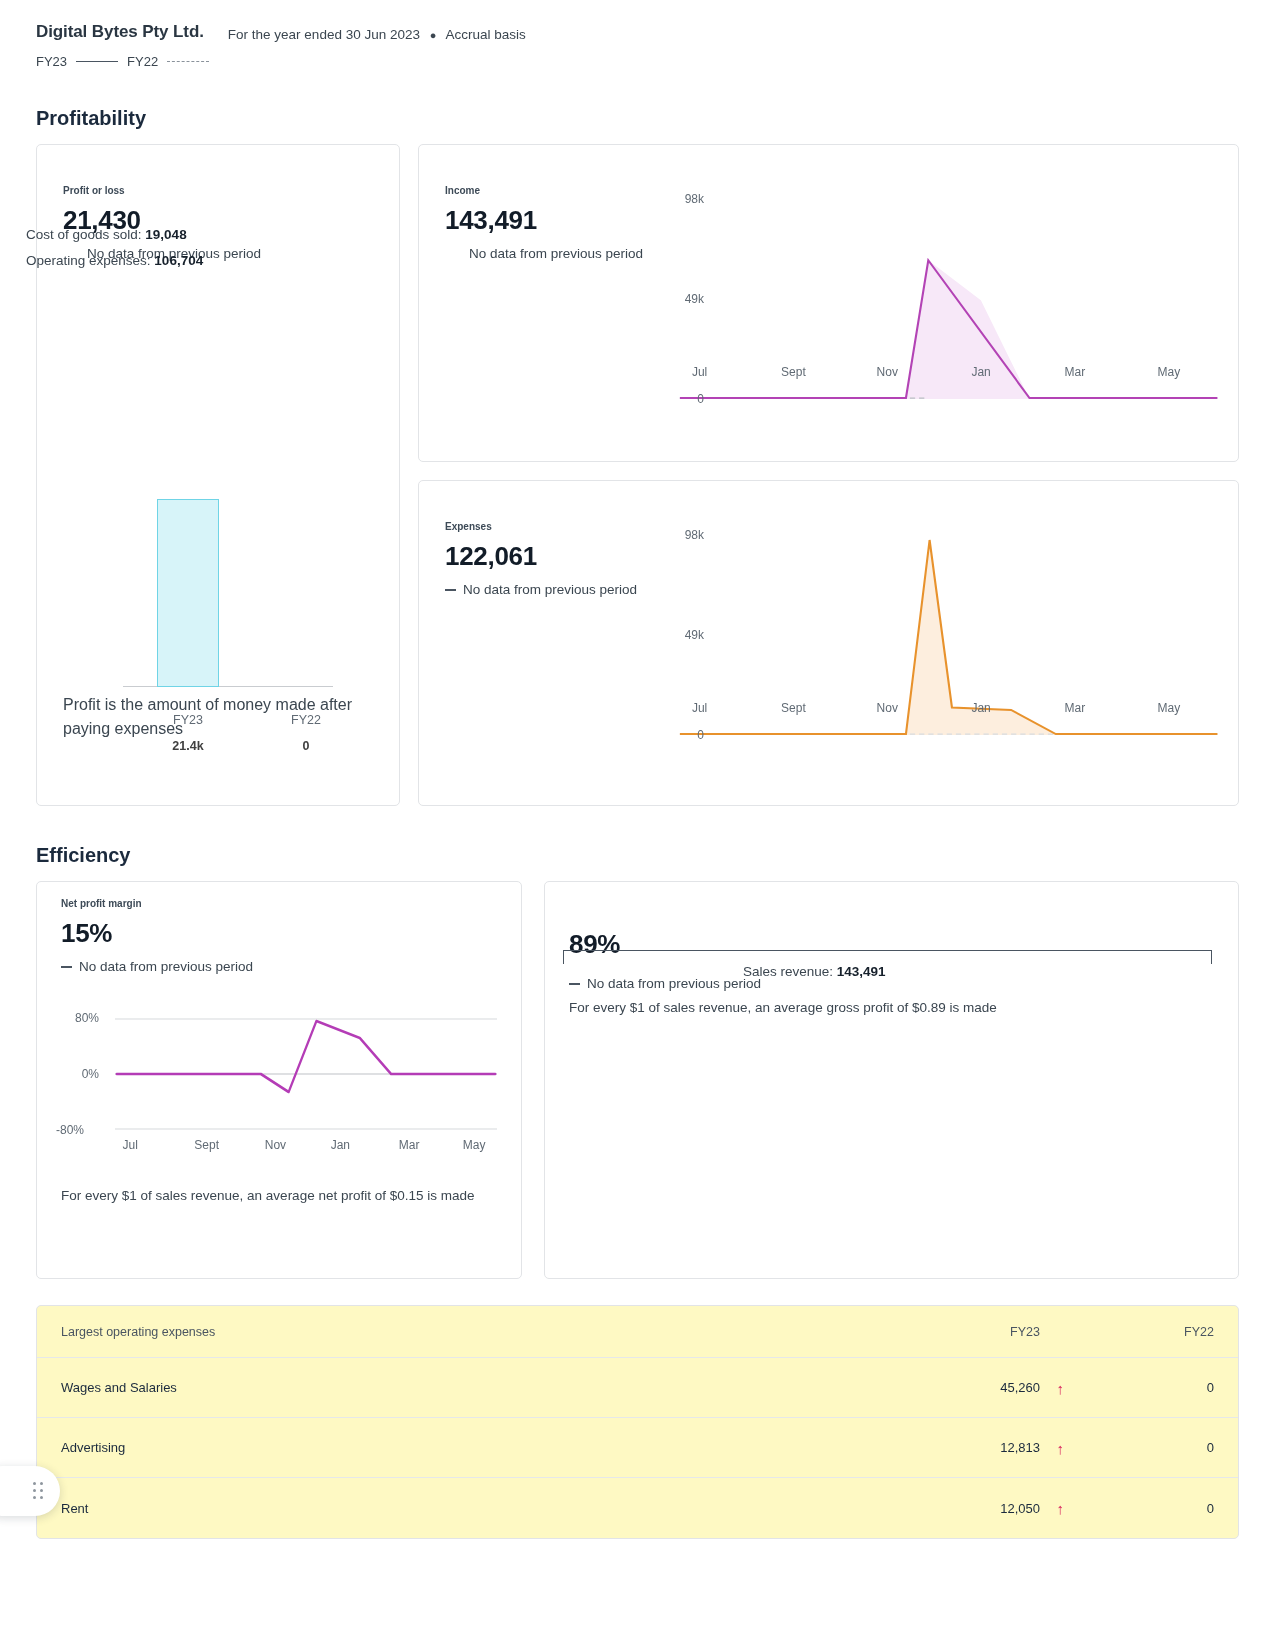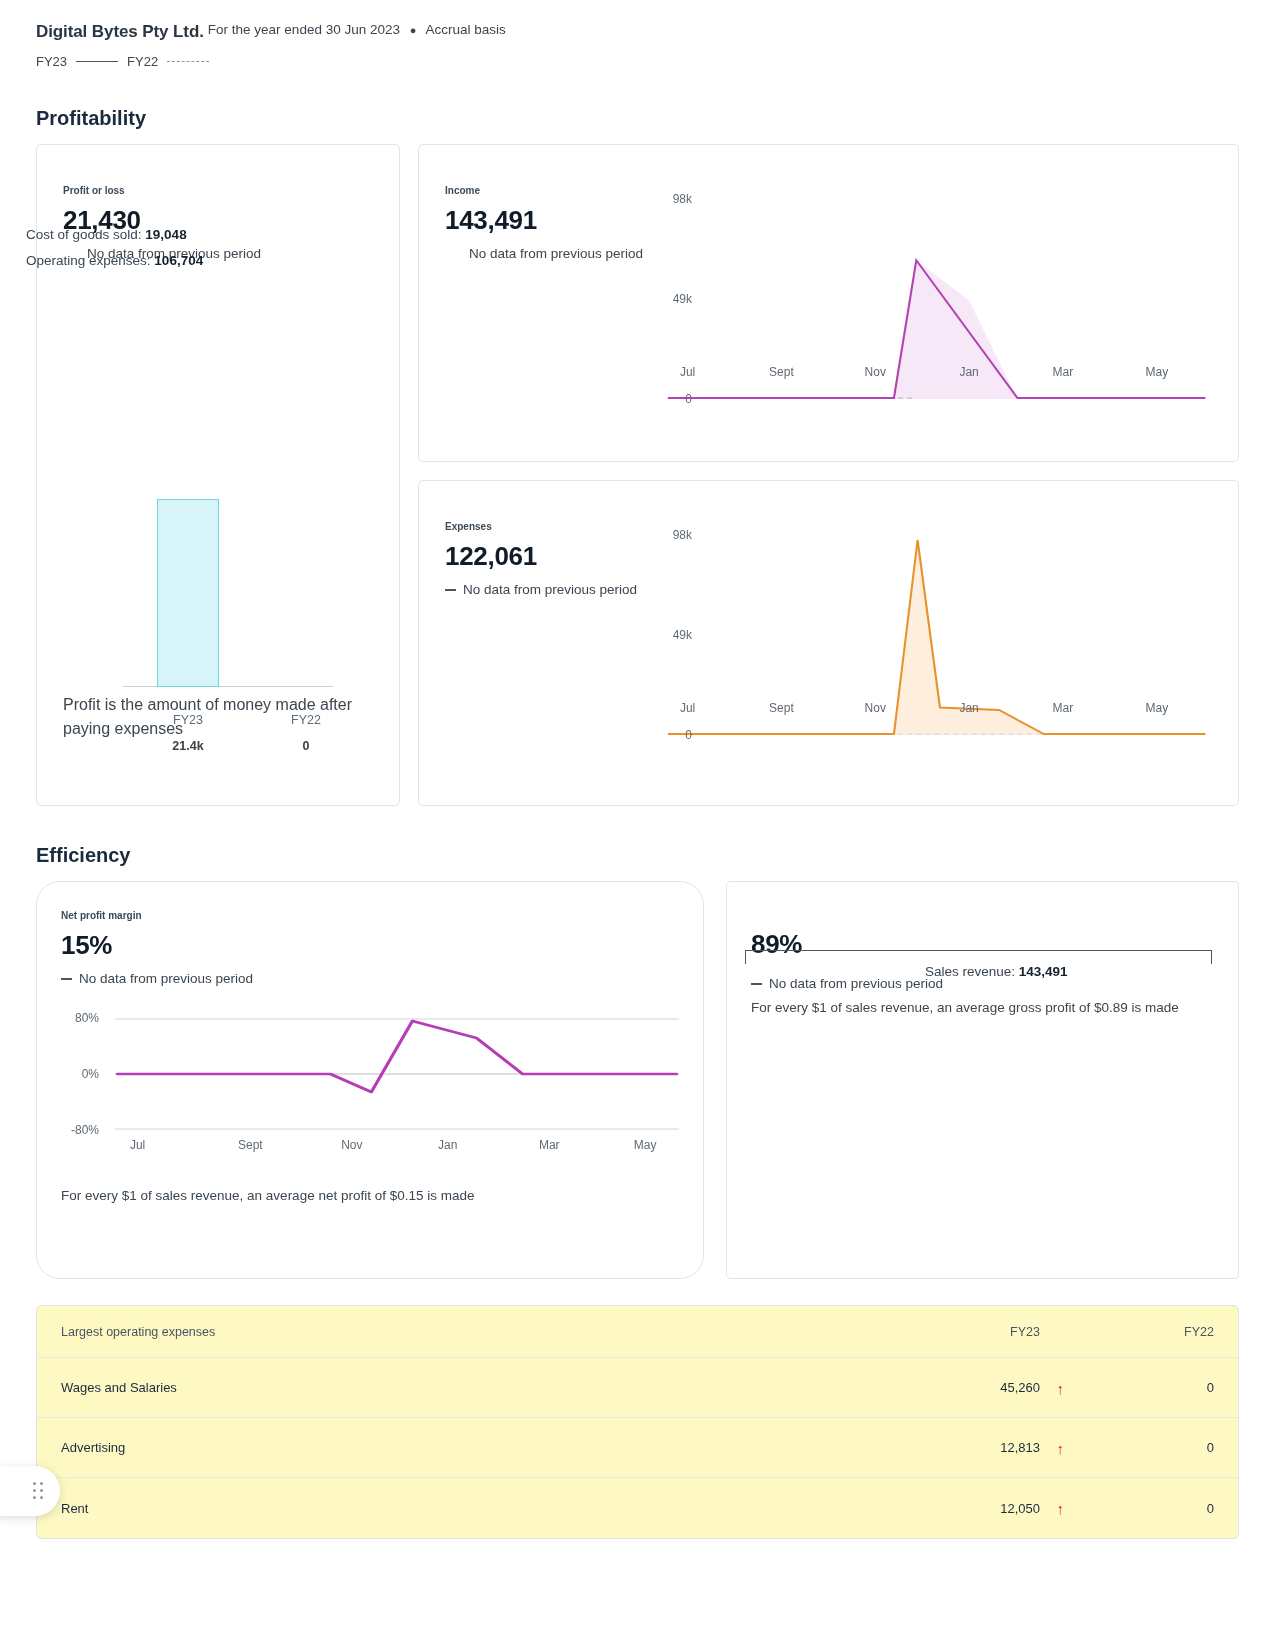--- a/index.html
+++ b/index.html
@@ -8,21 +8,21 @@
     width:1275px; height:1650px;
     background:#ffffff;
     font-family:"Liberation Sans", sans-serif;
     color:#1b2a3d;
     position:relative;
     overflow:hidden;
   }
   .page { padding:0 36px; position:relative; }
 
   
-  .hdr { display:flex; align-items:flex-start; gap:4px; padding-top:22px; }
+  .hdr { display:flex; align-items:flex-end; gap:24px; padding-top:22px; }
   .hdr-company { font-size:17px; font-weight:bold; color:#2a3642; letter-spacing:-0.1px; }
   .hdr-meta { font-size:13.5px; color:#3b4650; }
   .hdr-dot { display:inline-block; margin:0 6px; font-size:11px; vertical-align:middle; }
 
   .legend { display:flex; align-items:center; gap:9px; margin-top:12px; font-size:13px; color:#3b4650; }
   .legend .ln-solid { display:inline-block; width:42px; height:0; border-top:1.6px solid #4a5561; }
   .legend .ln-dash  { display:inline-block; width:42px; height:0; border-top:1.6px dashed #8a929b; }
 
   
   .sec-title { font-size:20px; font-weight:bold; color:#1b2a3d; margin:38px 0 14px 0; }
@@ -51,31 +51,31 @@
   .bar { position:absolute; bottom:58px; width:62px; background:#d7f4f9; border:1.5px solid #6fd4e6; }
   .bar-b1 { left:94px; height:188px; }
   .bar-labels { position:absolute; left:0; right:0; bottom:32px; }
   .bar-vals   { position:absolute; left:0; right:0; bottom:6px; }
   .bar-lbl { position:absolute; font-size:12.5px; color:#606a74; transform:translateX(-50%); }
   .bar-val { position:absolute; font-size:12.5px; color:#404040; font-weight:bold; transform:translateX(-50%); }
 
   .pl-foot { position:absolute; left:26px; right:26px; top:548px; font-size:16px; color:#3b4650; line-height:1.5; }
 
   
-  .achart { position:absolute; left:0; top:14px; width:100%; height:200px; }
+  .achart { position:absolute; left:12px; top:14px; width:100%; height:200px; }
   .achart svg { display:block; width:100%; height:100%; overflow:visible; }
   .ytick { position:absolute; font-size:12px; color:#606a74; text-align:right; transform:translateY(-50%); }
   .xtick { position:absolute; font-size:12px; color:#606a74; transform:translateX(-50%); }
 
   .exp-lines { position:absolute; left:26px; top:222px; font-size:13.5px; color:#3b4650; line-height:1.95; }
   .exp-lines b { color:#17212c; }
 
   
   .eff-row { display:flex; gap:22px; align-items:flex-start; }
-  .card-npm { width:668px; height:398px; padding:28px 24px 20px 24px; position:relative;border-radius:24px; }
+  .card-npm { width:486px; height:398px; padding:16px 24px 20px 24px; position:relative; }
   .card-gpm { flex:1; height:398px; padding:38px 24px 20px 24px; position:relative; }
 
   .npm-chart { position:absolute; left:78px; right:24px; top:136px; height:112px; }
   .npm-chart svg { display:block; width:100%; height:100%; overflow:visible; }
   .npm-foot { position:absolute; left:24px; top:306px; font-size:13.5px; color:#3b4650; }
 
   .gpm-bracket { position:absolute; left:18px; right:26px; top:68px; height:14px;
                  border-top:1.3px solid #4a5561; border-left:1.3px solid #4a5561; border-right:1.3px solid #4a5561; }
   .gpm-overlay { position:absolute; left:198px; top:82px; font-size:13.5px; color:#3b4650; white-space:nowrap; }
   .gpm-overlay b { color:#17212c; }
@@ -221,21 +221,21 @@
     <div class="card card-npm">
       <div class="card-title">Net profit margin</div>
       <div class="big-num">15%</div>
       <div class="nodata" style="margin-top:8px;">
         <span class="dash-mark"></span><span>No data from previous period</span>
       </div>
 
       <div class="npm-chart">
         <span class="ytick" style="left:-74px;top:0;width:58px;">80%</span>
         <span class="ytick" style="left:-74px;top:50%;width:58px;">0%</span>
-        <span class="ytick" style="left:-74px;top:100%;width:58px;">-80%</span>
+        <span class="ytick" style="left:-74px;top:100%;width:58px;text-align:center;">-80%</span>
         <svg viewBox="0 0 440 112" preserveAspectRatio="none">
           <line x1="0" y1="1" x2="440" y2="1" stroke="#d3d6da" stroke-width="1"></line>
           <line x1="0" y1="56" x2="440" y2="56" stroke="#b9bdc2" stroke-width="1"></line>
           <line x1="0" y1="111" x2="440" y2="111" stroke="#d3d6da" stroke-width="1"></line>
           <path d="M2,56 L168,56 L200,74 L232,3 L282,20 L318,56 L438,56" fill="none" stroke="#b43cb6" stroke-width="2.6" stroke-linejoin="round" stroke-linecap="round"></path>
         </svg>
         <span class="xtick" style="left:4%;top:120px;">Jul</span>
         <span class="xtick" style="left:24%;top:120px;">Sept</span>
         <span class="xtick" style="left:42%;top:120px;">Nov</span>
         <span class="xtick" style="left:59%;top:120px;">Jan</span>

